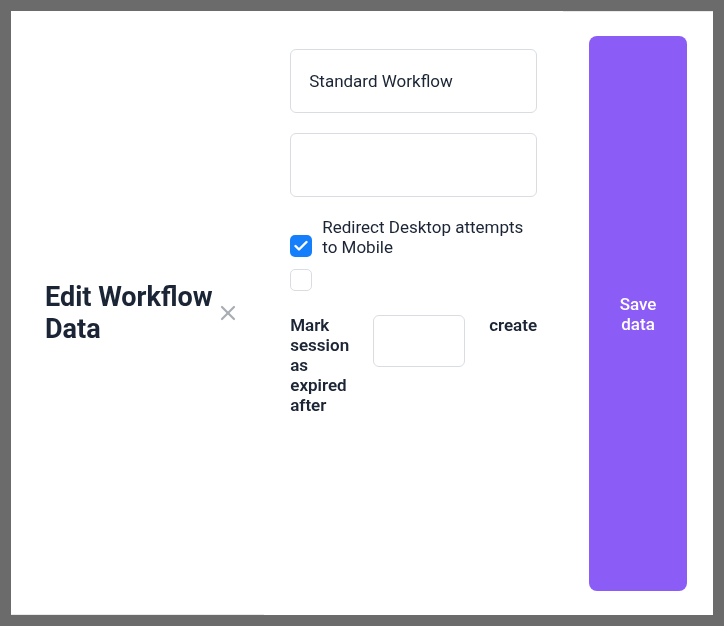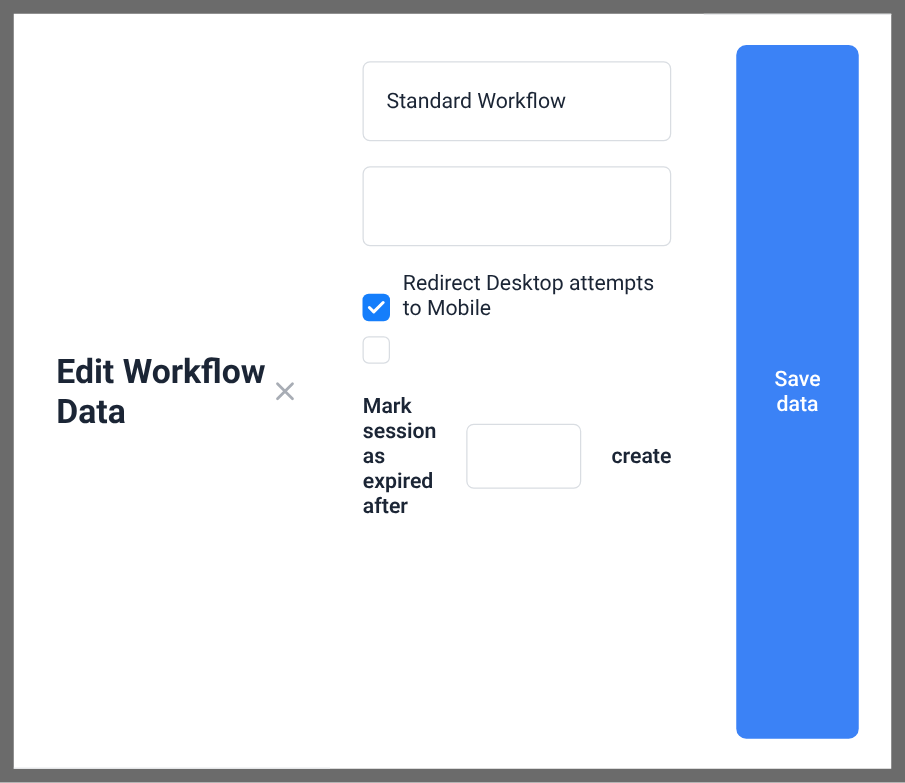--- a/index.html
+++ b/index.html
@@ -90,21 +90,20 @@
       background: #fff;
       border: 1px solid #d9dde2;
     }
     .checkbox svg { width: 14px; height: 12px; }
     .checkbox-label {
       font-size: 17px;
       color: #1b2535;
     }
     .session-row {
       display: flex;
-      align-items: center;
       gap: 24px;
       margin-top: 24px;
     }
     .session-text {
       font-size: 17px;
       font-weight: 600;
       color: #1b2535;
     }
     .small-input {
       width: 92px;
@@ -116,21 +115,21 @@
       font-family: inherit;
       outline: none;
     }
     .modal-footer {
       border-top: 1px solid #e8e9eb;
       padding: 24px 26px 24px 26px;
       display: flex;
       justify-content: flex-end;
     }
     .save-button {
-      background: #3b82f6;
+      background: #8b5cf6;
       color: #ffffff;
       border: none;
       border-radius: 8px;
       padding: 30px 26px;
       font-size: 17px;
       font-weight: 500;
       cursor: pointer;
       font-family: inherit;
     }
   </style>

